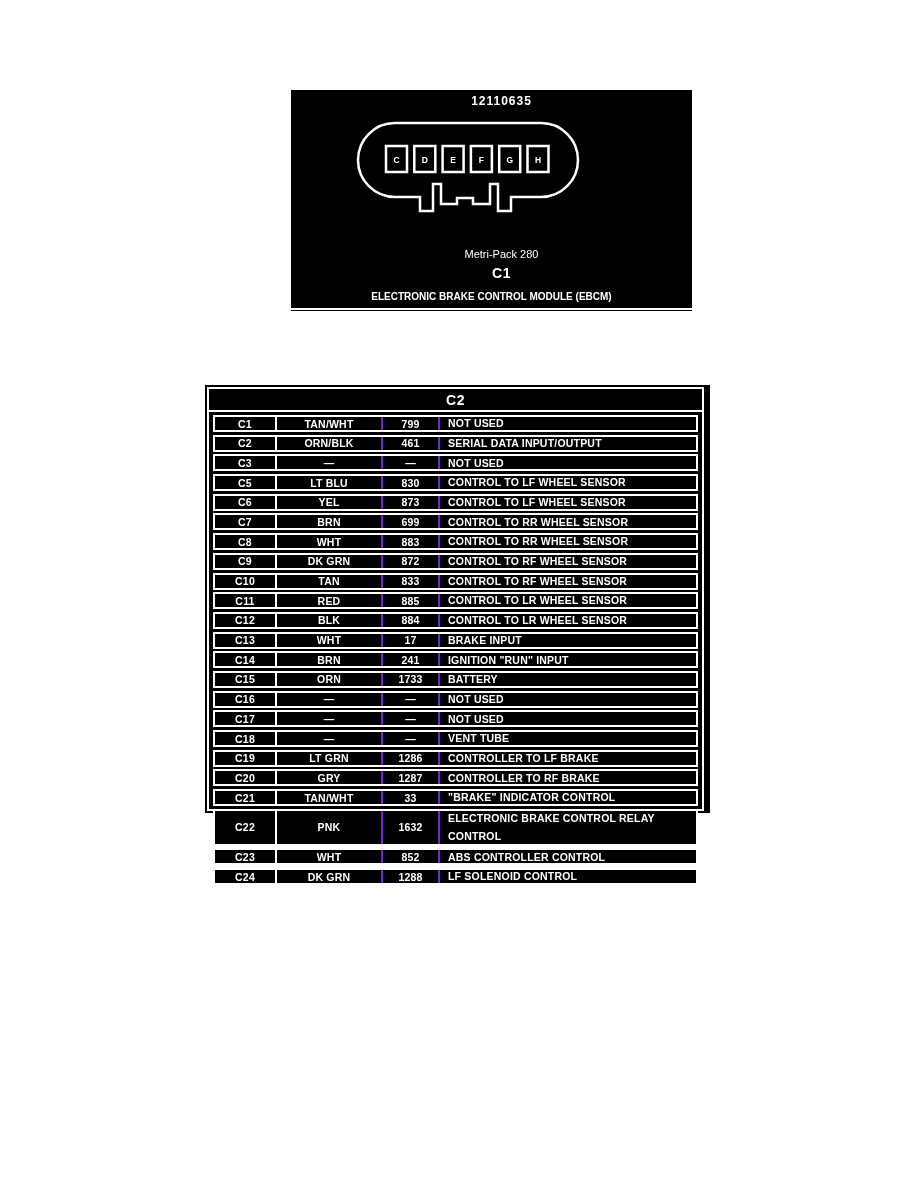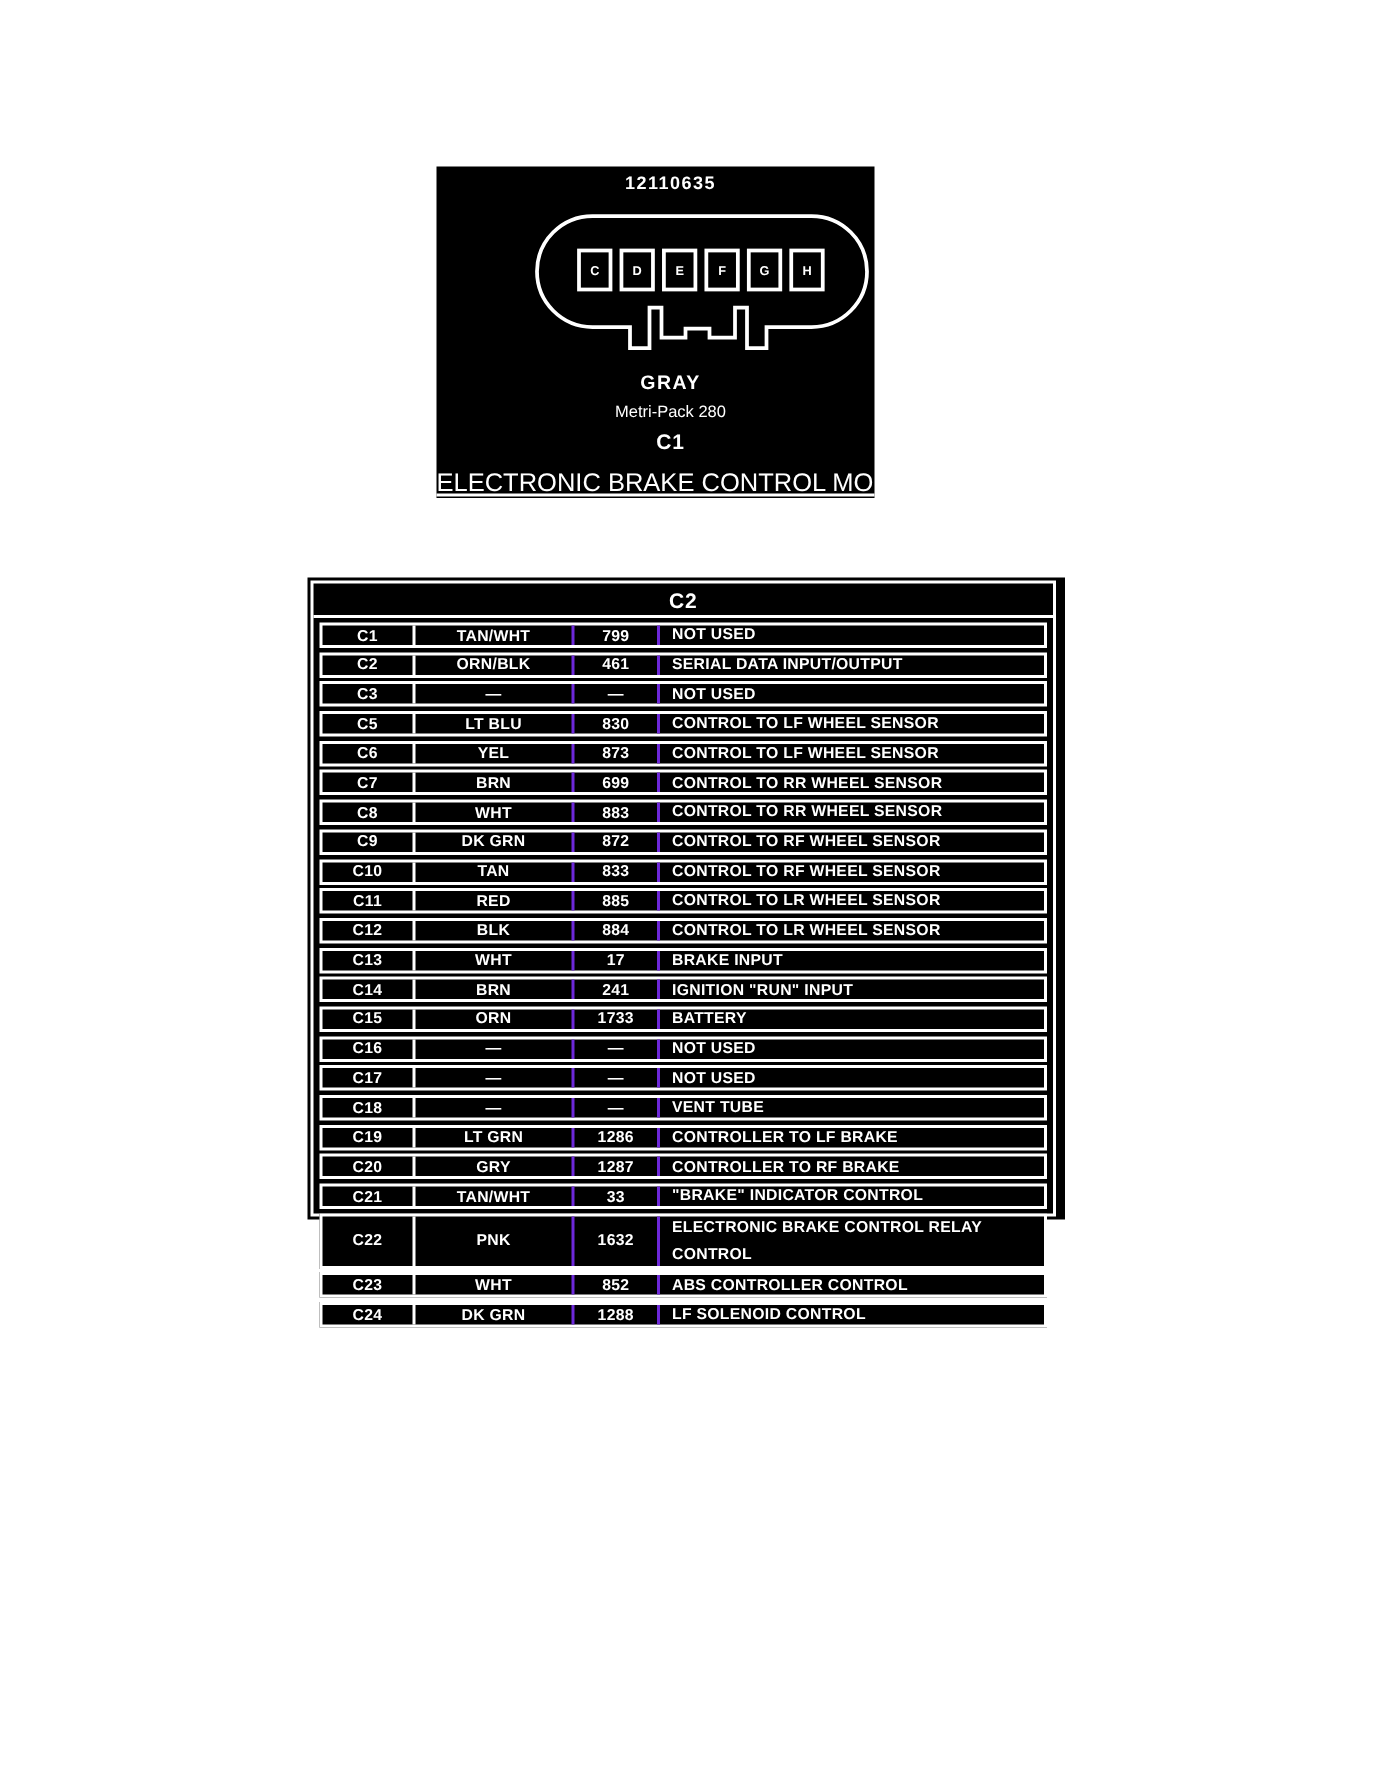--- a/index.html
+++ b/index.html
@@ -1,30 +1,30 @@
 <!DOCTYPE html>
 <html><head>
 <meta charset="utf-8">
 <style>
   html,body{margin:0;padding:0;background:#ffffff;}
   .page{position:relative;width:918px;height:1188px;background:#ffffff;overflow:hidden;
         font-family:"Liberation Sans",sans-serif;}
   .panel{position:absolute;background:#000000;color:#ffffff;}
 
   
-  .connector-panel{left:291px;top:111px;width:292px;height:221px;}
+  .connector-panel{left:291px;top:90px;width:401px;height:221px;}
   .part-number{position:absolute;top:4px;left:20px;right:0;text-align:center;
                font-size:12px;font-weight:700;letter-spacing:1px;}
   .connector-svg{position:absolute;left:0;top:0;width:336px;height:135px;}
   .cp-text{position:absolute;left:20px;right:0;text-align:center;}
   .gray-label{top:136px;font-size:13px;font-weight:700;letter-spacing:1px;}
   .series-label{top:158px;font-size:11px;font-weight:400;}
   .connector-id{top:175px;font-size:14px;font-weight:700;letter-spacing:.5px;}
   .module-name{position:absolute;top:201px;left:0;right:0;text-align:center;
-               font-size:17px;font-weight:400;letter-spacing:0;white-space:nowrap;}
+               font-size:10px;font-weight:700;letter-spacing:0;white-space:nowrap;}
   .bottom-rule{position:absolute;left:0;right:0;bottom:1px;height:2px;background:#ffffff;}
 
   
   .table-panel{left:205px;top:385px;width:505px;height:428px;}
   .table-inner{position:absolute;left:2px;top:2px;right:6px;bottom:2px;
                border:2px solid #ffffff;}
   .table-title{text-align:center;font-size:14px;font-weight:700;letter-spacing:.5px;
                padding-top:3px;height:18px;}
   .title-rule{height:2px;background:#ffffff;}
   .rows{display:flex;flex-direction:column;gap:2.7px;padding:3px 4px 0 4px;}
@@ -70,21 +70,20 @@
             <rect x="208.2" y="56" width="21" height="26" fill="none" stroke="#ffffff" stroke-width="2.5"></rect>
             <text x="218.7" y="69.6" fill="#ffffff" font-size="8.5" font-weight="bold" font-family="&quot;Liberation Sans&quot;,sans-serif" text-anchor="middle" dominant-baseline="central">G</text>
           </g>
           <g>
             <rect x="236.5" y="56" width="21" height="26" fill="none" stroke="#ffffff" stroke-width="2.5"></rect>
             <text x="247" y="69.6" fill="#ffffff" font-size="8.5" font-weight="bold" font-family="&quot;Liberation Sans&quot;,sans-serif" text-anchor="middle" dominant-baseline="central">H</text>
           </g>
         </g>
     </svg>
 
-    <div class="cp-text gray-label">GRAY</div>
     <div class="cp-text series-label">Metri-Pack 280</div>
     <div class="cp-text connector-id">C1</div>
     <div class="module-name">ELECTRONIC BRAKE CONTROL MODULE (EBCM)</div>
     <div class="bottom-rule"></div>
   </section>
 
   <section class="panel table-panel">
     <div class="table-inner">
       <div class="table-title">C2</div>
       <div class="title-rule"></div>

